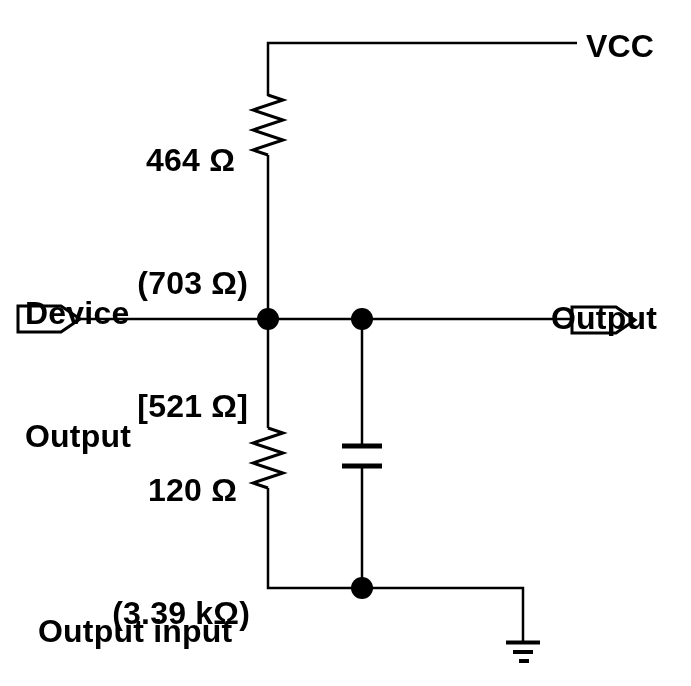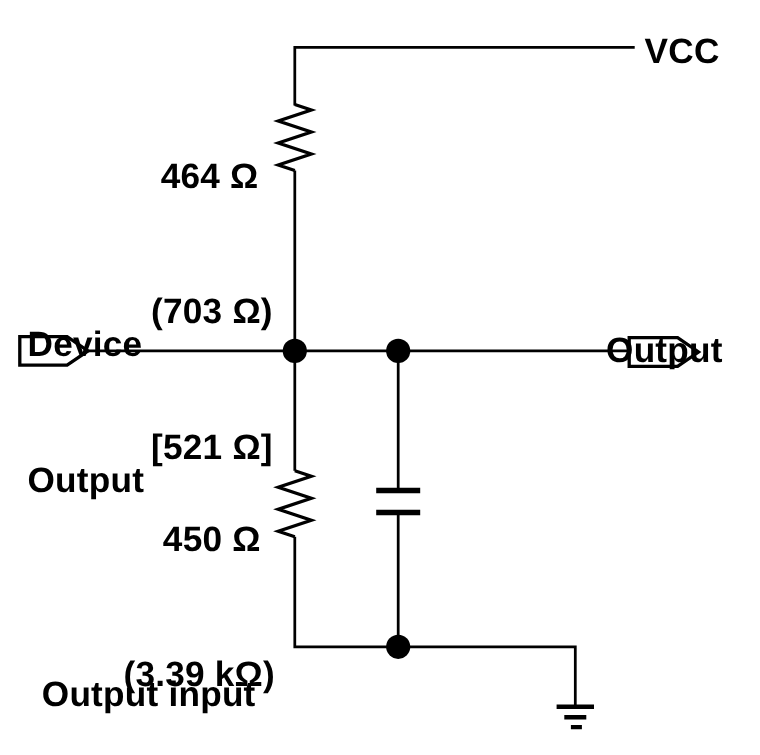--- a/index.html
+++ b/index.html
@@ -89,21 +89,21 @@
   <div class="label" style="left:25px; top:211px;">
     <div>Device</div>
     <div>Output</div>
   </div>
 
   <div class="label r-align" style="right:34px; top:216px;">
     <div>Output</div>
   </div>
 
   <div class="label r-align" style="right:441px; top:388px;">
-    <div class="omega-pad">450 Ω</div>
+    <div class="omega-pad">120 Ω</div>
     <div>(3.39 kΩ)</div>
     
   </div>
 
   <div class="label c1-block" style="left:401px; top:437px;">
   </div>
 
   <div class="label note-block" style="left:38px; top:526px;">
     <div>Output input</div>
     

